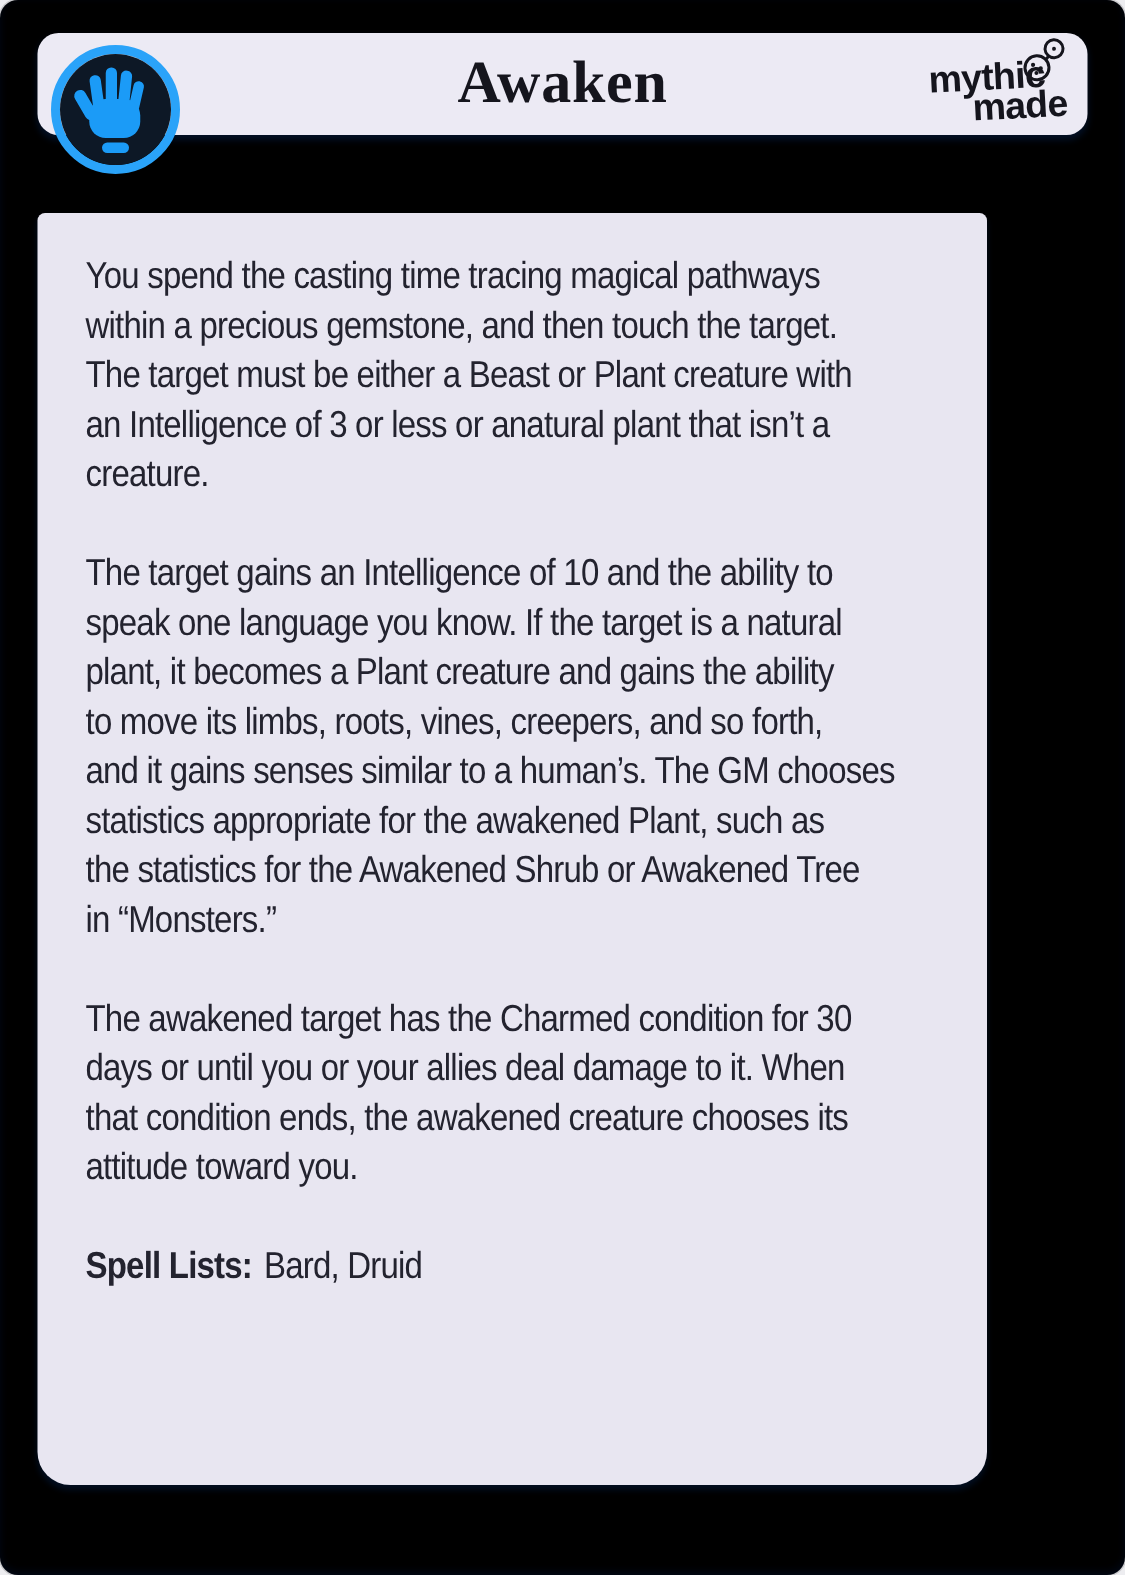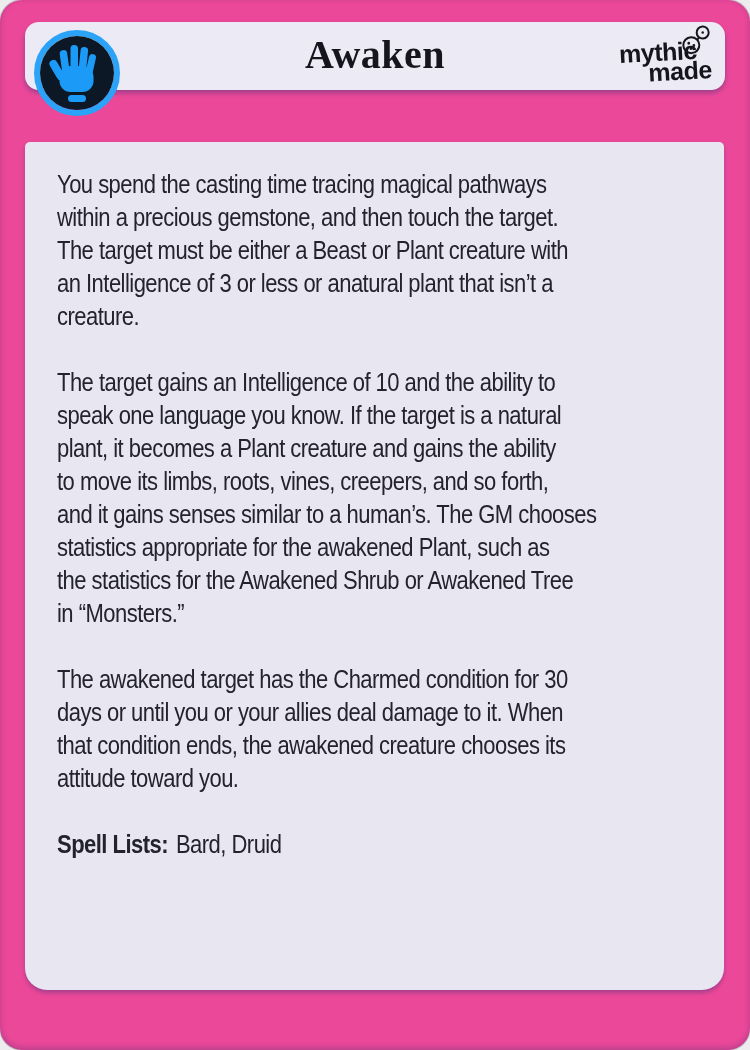--- a/index.html
+++ b/index.html
@@ -5,22 +5,22 @@
   html,body{margin:0;padding:0;}
   body{
     width:750px;height:1050px;
     background:#ededf0;
     font-family:"Liberation Sans", sans-serif;
     position:relative;
     overflow:hidden;
   }
   .card{
     position:absolute;left:0;top:0;width:750px;height:1050px;
-    background:#ec4899;
-    border-radius:22px;
+    background:#000000;
+    border-radius:12px;
     box-shadow:0 0 0 1px rgba(0,0,0,0.15), inset 0 -2px 6px rgba(0,30,90,0.25);
   }
   
   .header-bar{
     position:absolute;left:25px;top:22px;width:700px;height:68px;
     background:#eceaf4;
     border-radius:14px;
     box-shadow:0 3px 5px rgba(8,45,110,0.35);
   }
   .title{
@@ -51,21 +51,21 @@
     text-align:center;color:#ffffff;
   }
   .subtitle-inner{
     display:inline-block;
     font-size:30px;line-height:40px;letter-spacing:0px;
     transform:scaleX(0.94);
     text-shadow:0 2px 3px rgba(0,30,80,0.35);
   }
   
   .panel{
-    position:absolute;left:25px;top:142px;width:699px;height:848px;
+    position:absolute;left:25px;top:142px;width:633px;height:848px;
     background:#e8e6f1;
     border-radius:5px 5px 22px 22px;
     overflow:hidden;
     box-shadow:0 3px 4px rgba(8,45,110,0.3);
   }
   .panel-text{
     position:absolute;left:32px;top:26px;width:780px;
     transform:scaleX(0.88);transform-origin:0 0;
     color:#23232f;
     font-size:25px;line-height:33px;letter-spacing:-0.6px;

